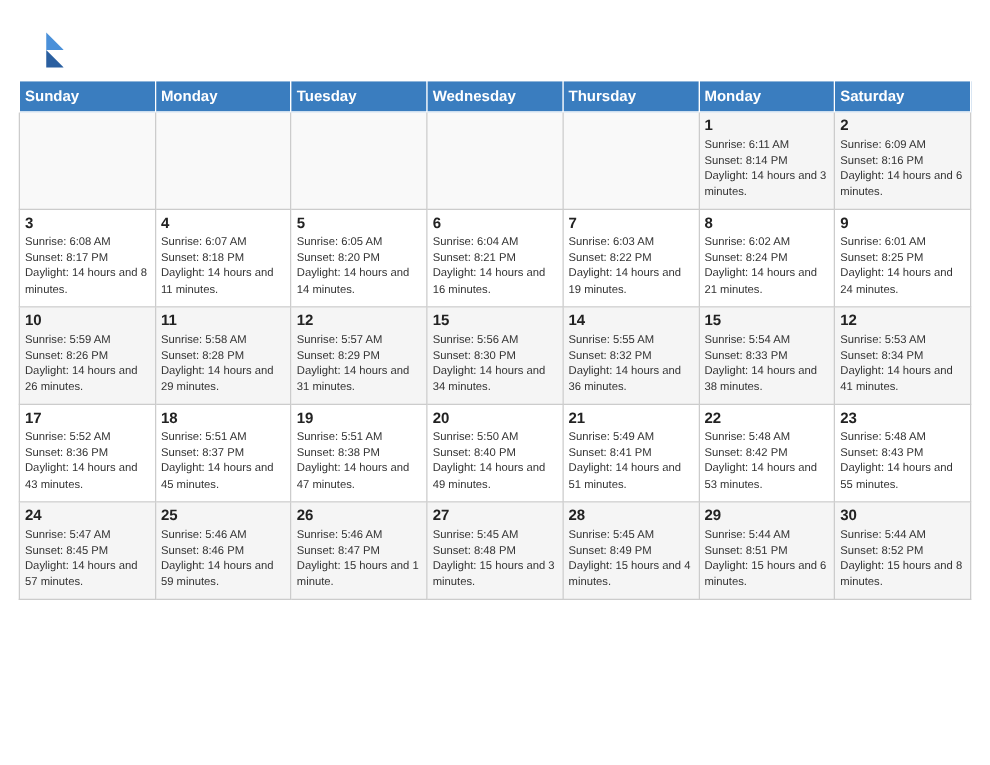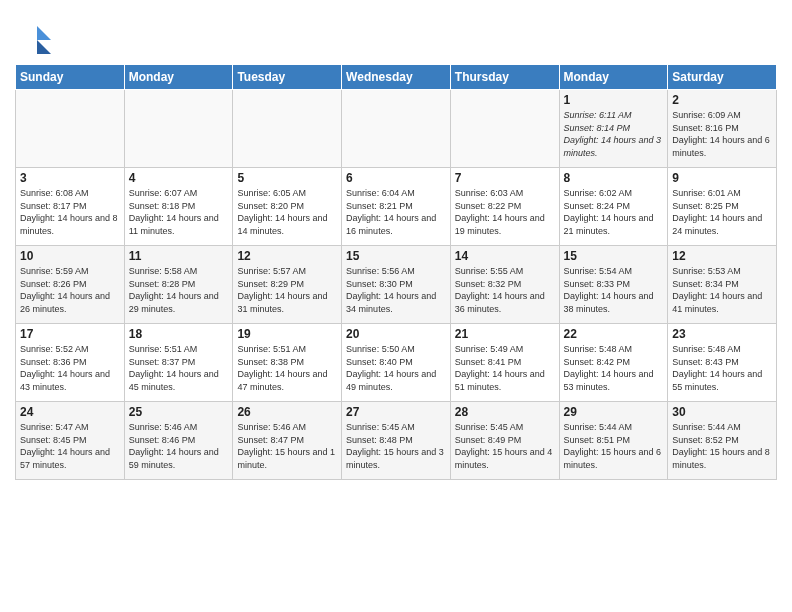--- a/index.html
+++ b/index.html
@@ -137,21 +137,21 @@
     </thead>
     <tbody id="calendar-body">
     <tr>
           <td class="empty-cell"></td>
           <td class="empty-cell"></td>
           <td class="empty-cell"></td>
           <td class="empty-cell"></td>
           <td class="empty-cell"></td>
           <td>
             <span class="day-num">1</span>
-            <div class="day-info" style="white-space: pre-line; font-style: italic;">Sunrise: 6:11 AM
+            <div class="day-info" style="white-space: pre-line;">Sunrise: 6:11 AM
 Sunset: 8:14 PM
 Daylight: 14 hours and 3 minutes.</div>
           </td>
           <td>
             <span class="day-num">2</span>
             <div class="day-info" style="white-space: pre-line;">Sunrise: 6:09 AM
 Sunset: 8:16 PM
 Daylight: 14 hours and 6 minutes.</div>
           </td>
         </tr>

